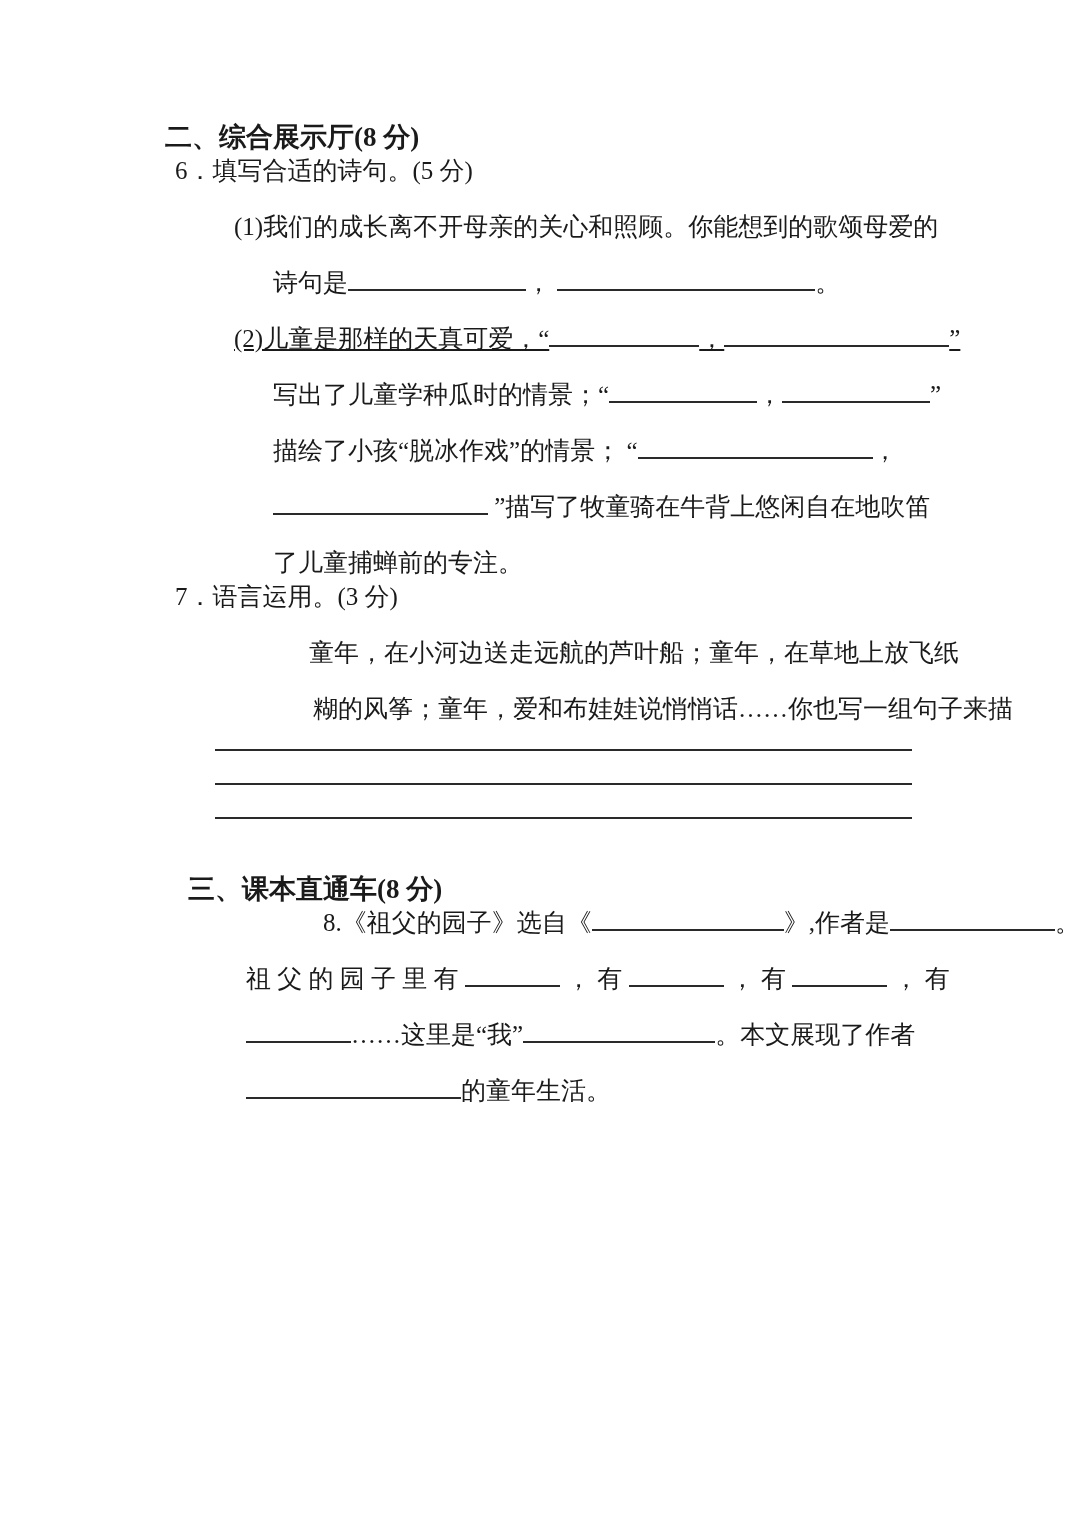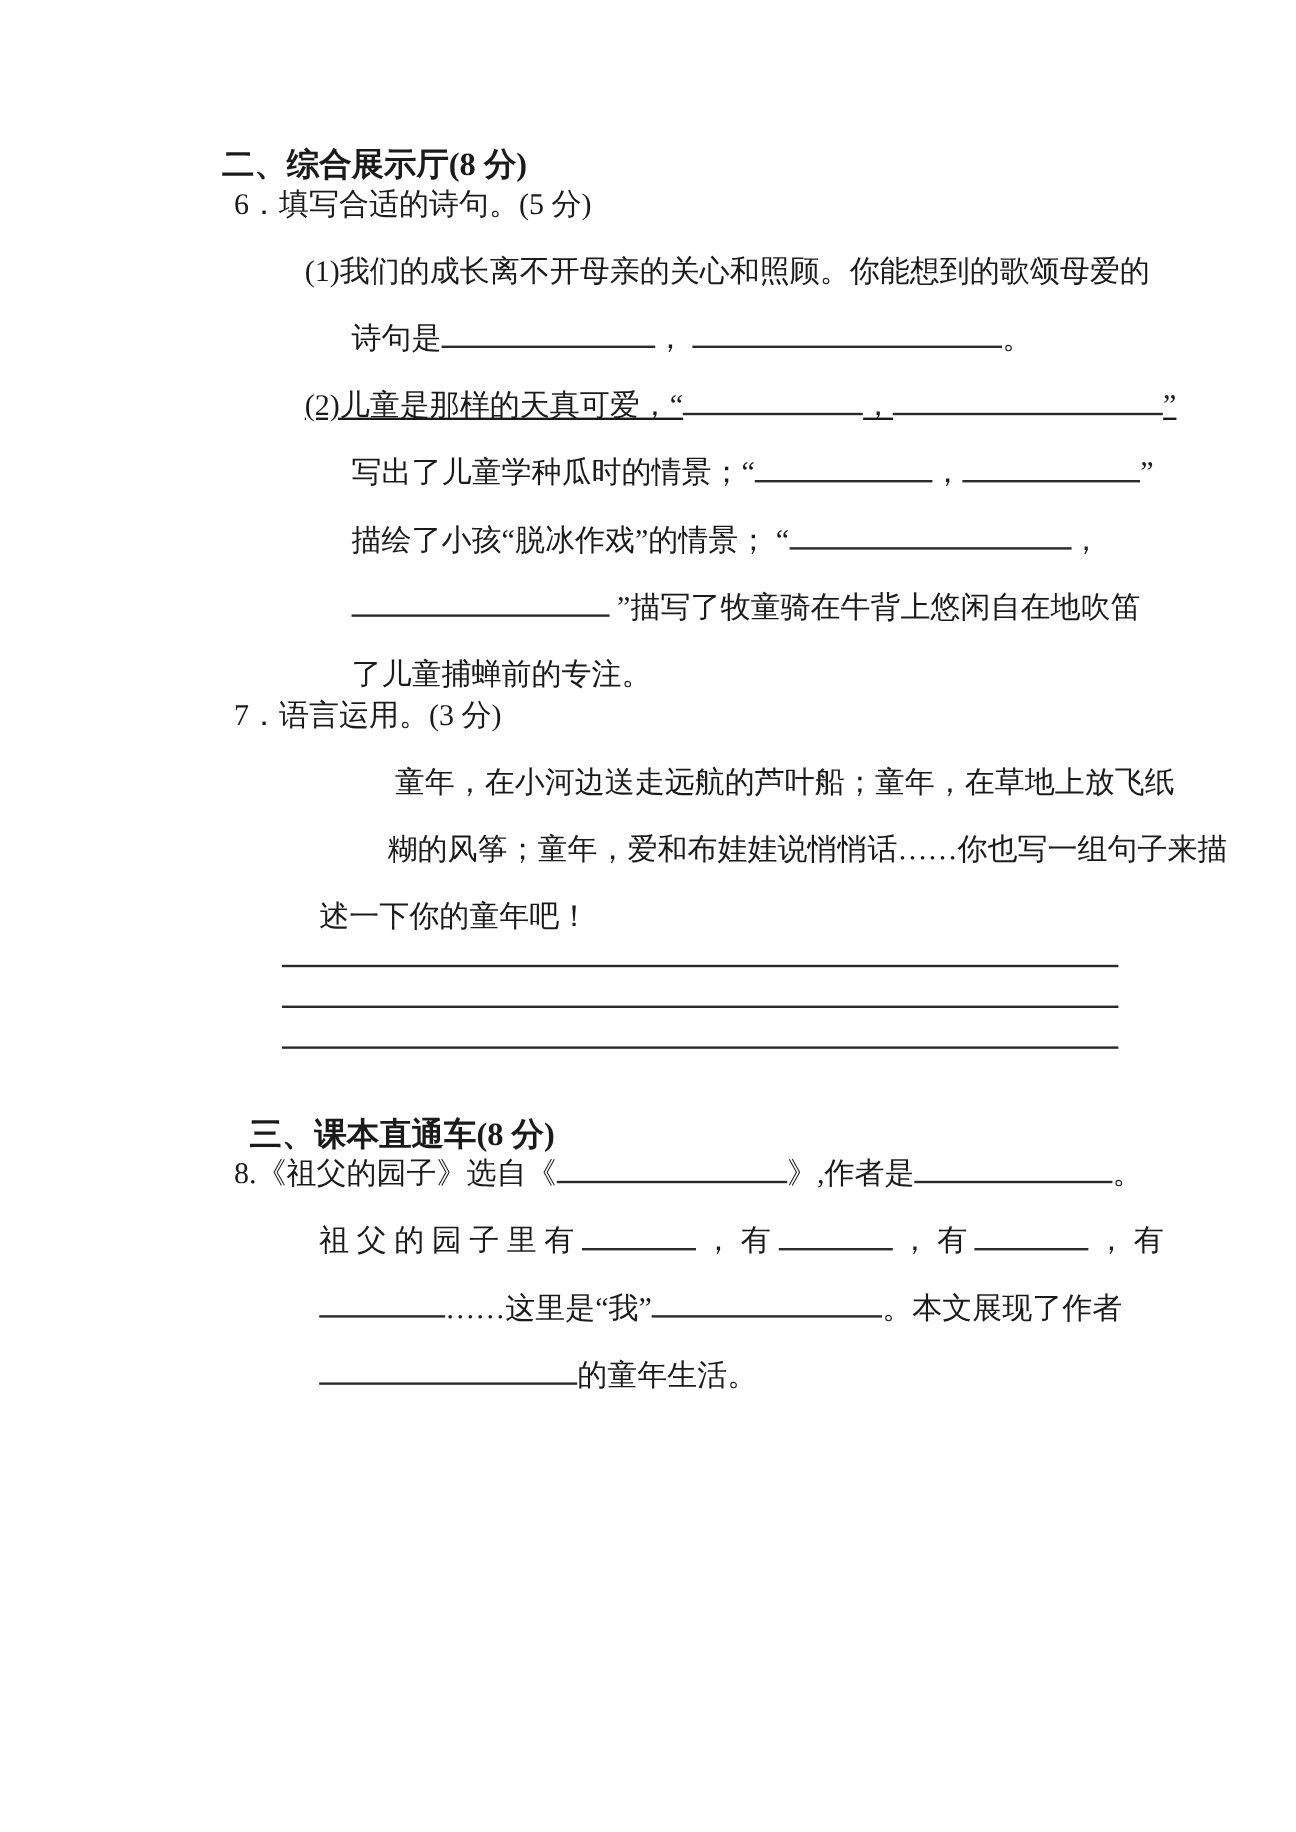--- a/index.html
+++ b/index.html
@@ -31,36 +31,35 @@
   .blank {
     display: inline-block;
     height: 20px;
     border-bottom: 2px solid #2a2a2a;
   }
 </style>
 </head>
 <body>
 
 <div class="page">
-  <div class="doc-body" style="color: rgb(26, 26, 26); padding-left: 20px;">
+  <div class="doc-body" style="color: rgb(26, 26, 26);">
       <div class="line heading" style="padding-left: 165px;"><span>二、综合展示厅(8 分)</span></div>
       <div class="line item" style="padding-left: 175px;"><span>6．填写合适的诗句。(5 分)</span></div>
       <div class="line text" style="padding-left: 193px;"><span>(1)我们的成长离不开母亲的关心和照顾。你能想到的歌颂母爱的</span></div>
       <div class="line text" style="padding-left: 232px;"><span>诗句是</span><span class="blank" style="width: 178px; border-bottom-color: rgb(42, 42, 42);"></span><span>， </span><span class="blank" style="width: 258px; border-bottom-color: rgb(42, 42, 42);"></span><span>。</span></div>
       <div class="line text" style="padding-left: 193px; text-decoration: underline;"><span>(2)儿童是那样的天真可爱，“</span><span class="blank" style="width: 150px; border-bottom-color: rgb(42, 42, 42);"></span><span>，</span><span class="blank" style="width: 225px; border-bottom-color: rgb(42, 42, 42);"></span><span>”</span></div>
       <div class="line text" style="padding-left: 232px;"><span>写出了儿童学种瓜时的情景；“</span><span class="blank" style="width: 148px; border-bottom-color: rgb(42, 42, 42);"></span><span>，</span><span class="blank" style="width: 148px; border-bottom-color: rgb(42, 42, 42);"></span><span>”</span></div>
       <div class="line text" style="padding-left: 232px;"><span>描绘了小孩“脱冰作戏”的情景； “</span><span class="blank" style="width: 235px; border-bottom-color: rgb(42, 42, 42);"></span><span>，</span></div>
       <div class="line text" style="padding-left: 232px;"><span class="blank" style="width: 215px; border-bottom-color: rgb(42, 42, 42);"></span><span> ”描写了牧童骑在牛背上悠闲自在地吹笛</span></div>
       <div class="line text" style="padding-left: 232px;"><span>了儿童捕蝉前的专注。</span></div>
       <div class="line item" style="padding-left: 175px;"><span>7．语言运用。(3 分)</span></div>
       <div class="line text" style="padding-left: 268px;"><span>童年，在小河边送走远航的芦叶船；童年，在草地上放飞纸</span></div>
       <div class="line text" style="padding-left: 205px; text-align: center;"><span>糊的风筝；童年，爱和布娃娃说悄悄话……你也写一组句子来描</span></div>
-      <div class="line text" style="padding-left: 205px;"><span>述一下你的童年吧！</span></div>
       <div class="line item" style="padding-left: 215px;"><span class="blank" style="width: 697px; border-bottom-color: rgb(42, 42, 42);"></span></div>
       <div class="line item" style="padding-left: 215px;"><span class="blank" style="width: 697px; border-bottom-color: rgb(42, 42, 42);"></span></div>
       <div class="line item" style="padding-left: 215px;"><span class="blank" style="width: 697px; border-bottom-color: rgb(42, 42, 42);"></span></div>
       <div class="line heading" style="padding-left: 165px; margin-left: 23px;"><span>三、课本直通车(8 分)</span></div>
-      <div class="line item" style="padding-left: 175px;"><span>8.《祖父的园子》选自《</span><span class="blank" style="width: 192px; border-bottom-color: rgb(42, 42, 42);"></span><span>》,作者是</span><span class="blank" style="width: 165px; border-bottom-color: rgb(42, 42, 42);"></span><span>。</span></div>
+      <div class="line item" style="padding-left: 175px; text-align: right;"><span>8.《祖父的园子》选自《</span><span class="blank" style="width: 192px; border-bottom-color: rgb(42, 42, 42);"></span><span>》,作者是</span><span class="blank" style="width: 165px; border-bottom-color: rgb(42, 42, 42);"></span><span>。</span></div>
       <div class="line text" style="padding-left: 205px;"><span>祖 父 的 园 子 里 有 </span><span class="blank" style="width: 95px; border-bottom-color: rgb(42, 42, 42);"></span><span> ， 有 </span><span class="blank" style="width: 95px; border-bottom-color: rgb(42, 42, 42);"></span><span> ， 有 </span><span class="blank" style="width: 95px; border-bottom-color: rgb(42, 42, 42);"></span><span> ， 有</span></div>
       <div class="line text" style="padding-left: 205px;"><span class="blank" style="width: 105px; border-bottom-color: rgb(42, 42, 42);"></span><span>……这里是“我”</span><span class="blank" style="width: 192px; border-bottom-color: rgb(42, 42, 42);"></span><span>。本文展现了作者</span></div>
       <div class="line text" style="padding-left: 205px;"><span class="blank" style="width: 215px; border-bottom-color: rgb(42, 42, 42);"></span><span>的童年生活。</span></div>
     </div>
 </div>
 
 </body></html>

